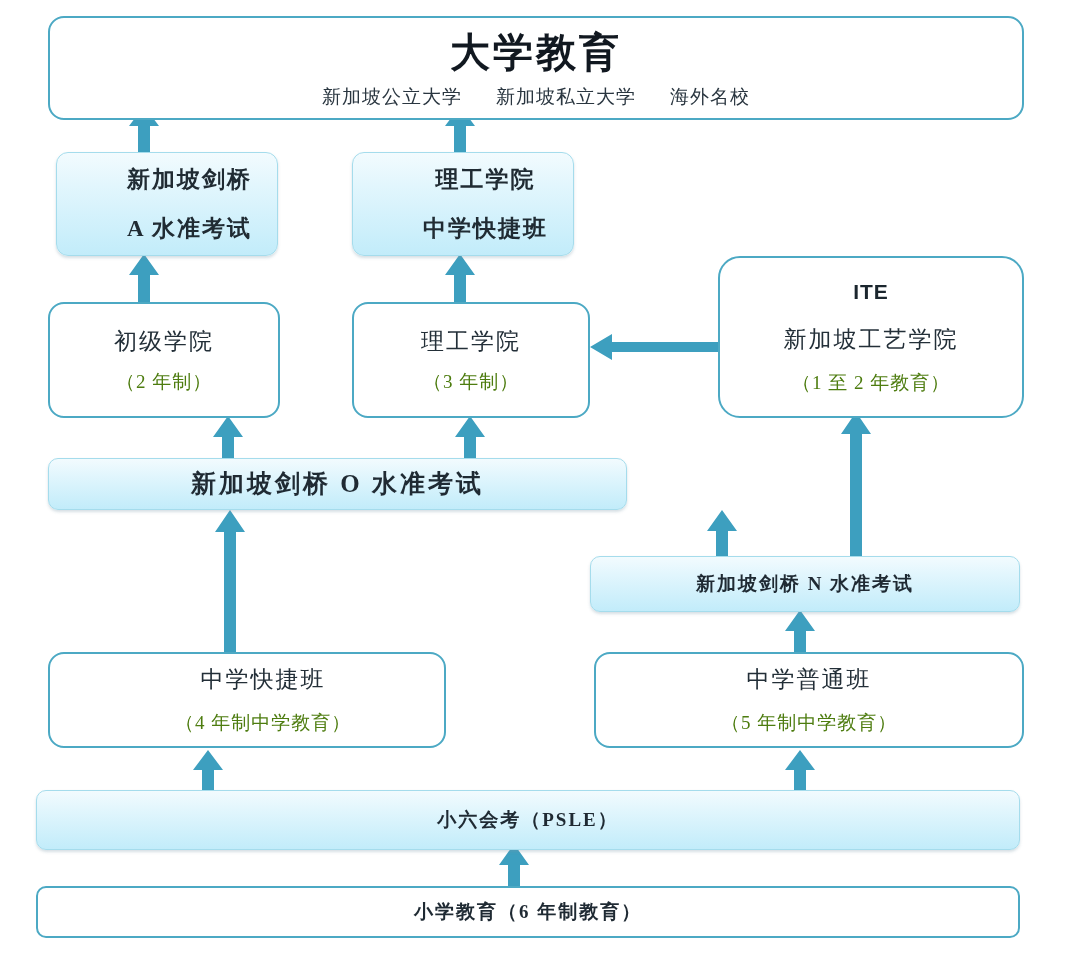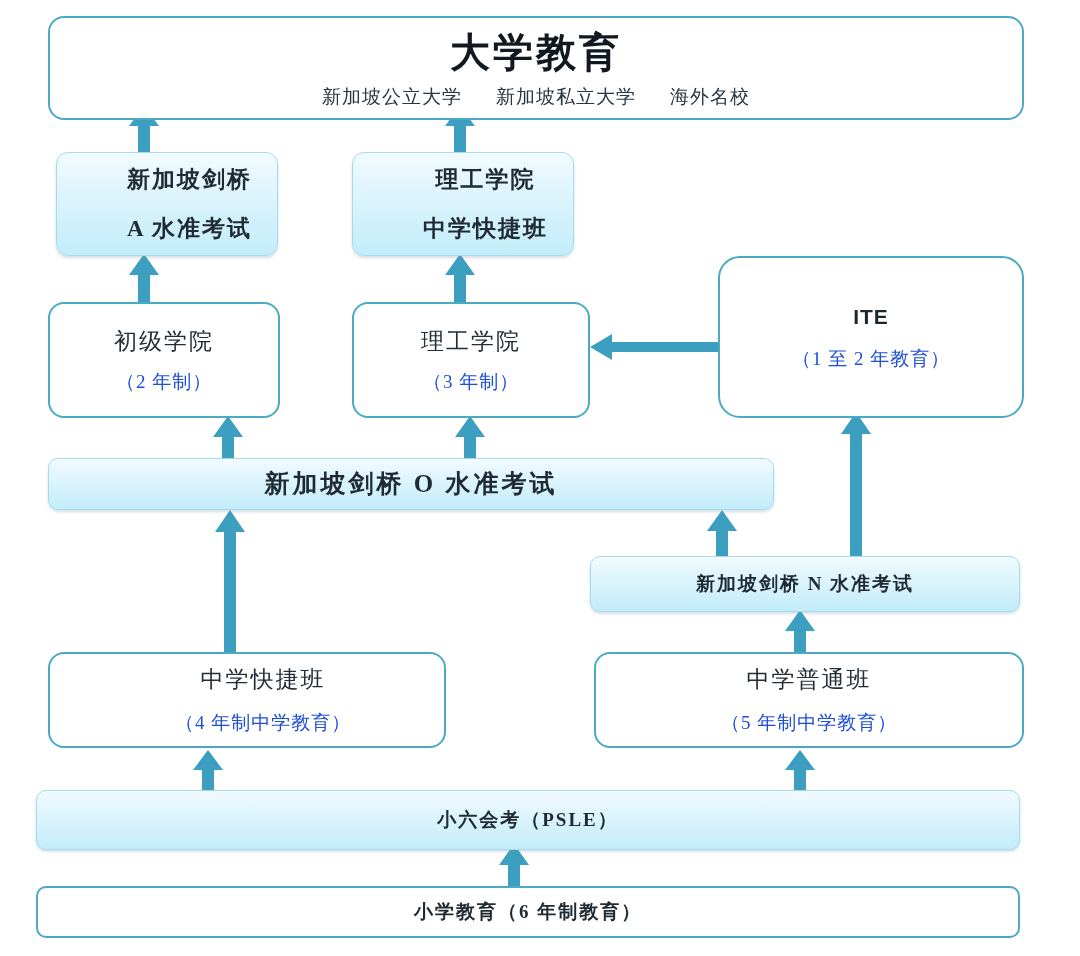--- a/index.html
+++ b/index.html
@@ -71,21 +71,21 @@
     margin-left: 45px;
   }
   .t-main-serif {
     font-size: 23px;
     letter-spacing: 2px;
     color: #232f38;
   }
   .t-note {
     font-size: 19px;
     letter-spacing: 1px;
-    color: #1d4ed8;
+    color: #4d7c0f;
     margin-top: 12px;
   }
   .t-note-tight {
     margin-top: 15px;
   }
   .t-line2 {
     margin-top: 18px;
   }
   .t-ite-code {
     font-family: "Liberation Sans", sans-serif;
@@ -225,24 +225,25 @@
     <div class="t-note">（2 年制）</div>
   </div>
 
   <div class="node white" style="left:352px; top:302px; width:238px; height:116px;">
     <div class="t-main-serif">理工学院</div>
     <div class="t-note">（3 年制）</div>
   </div>
 
   <div class="node white" style="left:718px; top:256px; width:306px; height:162px; border-radius:22px;">
     <div class="t-ite-code">ITE</div>
+    <div class="t-main-serif" style="margin-top:18px;">新加坡工艺学院</div>
     <div class="t-note t-note-tight">（1 至 2 年教育）</div>
   </div>
 
-  <div class="node grad bar" style="left:48px; top:458px; width:726px; height:52px;">
+  <div class="node grad bar" style="left:48px; top:458px; width:579px; height:52px;">
     <div class="t-barlabel">新加坡剑桥 O 水准考试</div>
   </div>
 
   <div class="node grad bar" style="left:590px; top:556px; width:430px; height:56px;">
     <div class="t-barlabel t-barlabel-sm">新加坡剑桥 N 水准考试</div>
   </div>
 
   <div class="node white" style="left:48px; top:652px; width:398px; height:96px;padding-left:32px;">
     <div class="t-main-serif">中学快捷班</div>
     <div class="t-note t-note-tight">（4 年制中学教育）</div>

